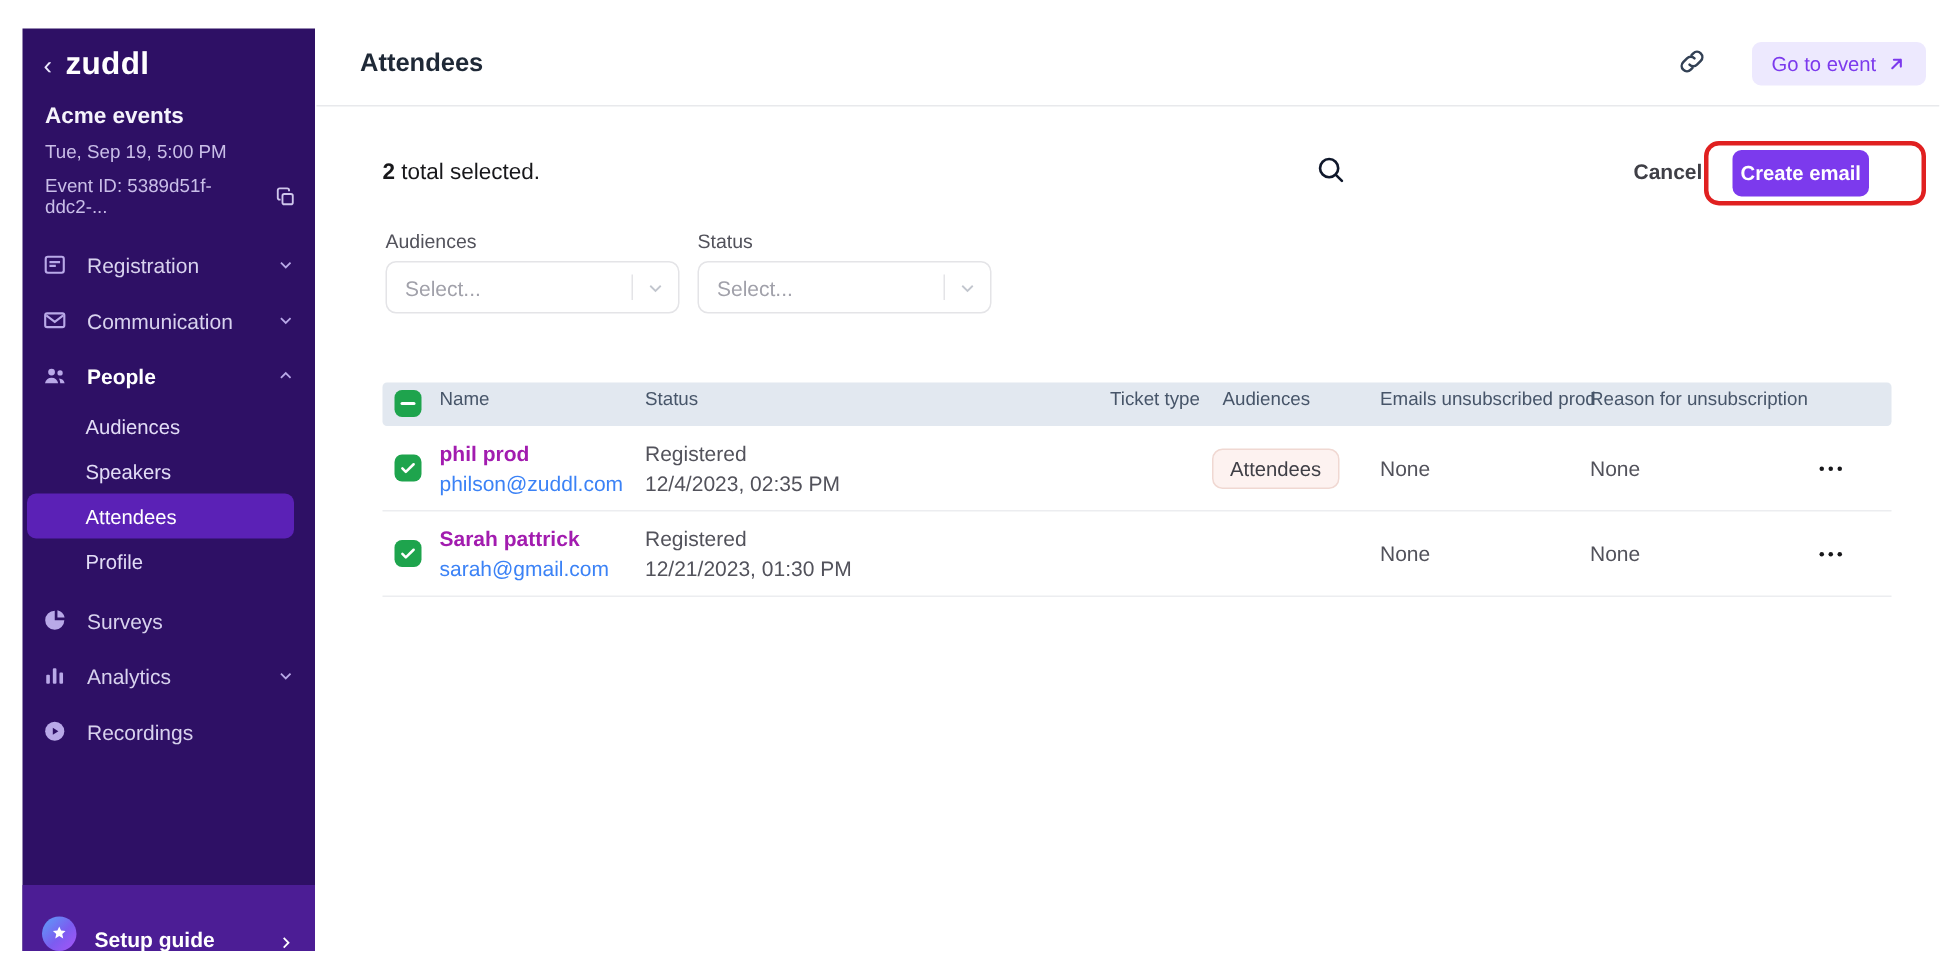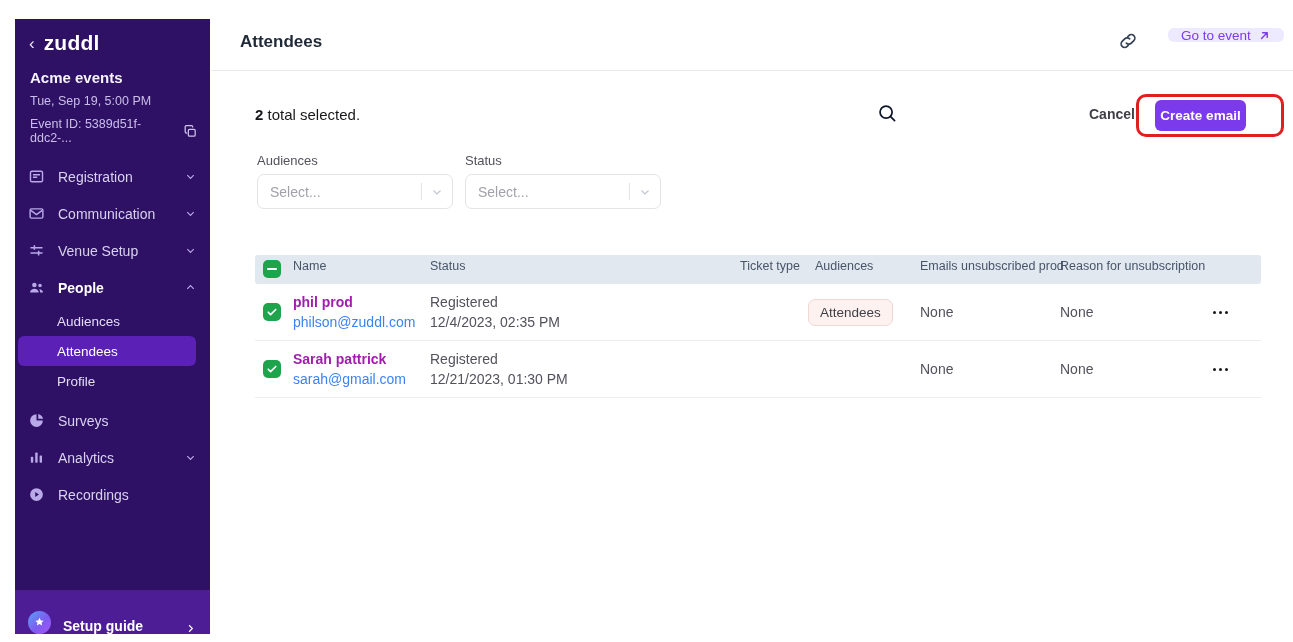--- a/index.html
+++ b/index.html
@@ -33,21 +33,21 @@
   .setup-guide { position:absolute; left:0; top:571px; width:100%; height:44px;
     background:#4C1D95; display:flex; align-items:flex-end; padding:0 14px 0 13px; cursor:pointer; }
   .sg-star { width:23px; height:23px; border-radius:50%; flex:none;
     background:linear-gradient(135deg,#5BA0F8 0%,#7C5CF0 55%,#A855F7 100%);
     display:flex; align-items:center; justify-content:center; margin-right:12px; }
   .sg-label { flex:1; color:#ffffff; font-size:14px; font-weight:600; }
 
   
   .page-title { position:absolute; left:240px; top:32px; font-size:17px; font-weight:700; color:#1F2937; }
   .link-btn { position:absolute; left:1118px; top:31px; width:20px; height:20px; color:#334155; cursor:pointer; }
-  .go-btn { position:absolute; left:1168px; top:28px; height:14px; padding:0 13px;
+  .go-btn { position:absolute; left:1168px; top:28px; height:29px; padding:0 13px;
     background:#EDE9FE; color:#7C3AED; border:none; border-radius:6px; font-size:13.5px; font-weight:500;
     font-family:inherit; display:flex; align-items:center; gap:7px; cursor:pointer;text-align:right; }
   .topbar-divider { position:absolute; left:211px; top:70px; width:1082px; height:1px; background:#E8E9EC; }
 
   
   .selected-text { position:absolute; left:255px; top:106px; font-size:15px; color:#18181B; }
   .selected-text b { font-weight:700; }
   .search-btn { position:absolute; left:876px; top:102px; width:22px; height:22px; color:#0F172A;
     background:none; border:none; cursor:pointer; padding:0; }
   .cancel-btn { position:absolute; left:1089px; top:106px; font-size:14px; font-weight:600; color:#3F3F46;
@@ -135,51 +135,39 @@
             <path d="M4 7.5l8 6 8-6"></path>
           </svg>
       </span>
       <span class="lbl">Communication</span>
       <span class="chev">
           <svg viewBox="0 0 24 24" width="11" height="11" fill="none" stroke="currentColor" stroke-width="2.6">
             <path d="M5 9l7 7 7-7"></path>
           </svg>
         </span>
     </div>
-    <div class="nav-item">
-      <span class="ic">
-        <svg viewBox="0 0 24 24" width="17" height="17" fill="none" stroke="currentColor" stroke-width="2.2">
-            <path d="M3.5 8h17M3.5 15.5h17M9 4.5V11M15 12.5V19"></path>
-          </svg>
-      </span>
-      <span class="lbl">Venue Setup</span>
-      <span class="chev">
-          <svg viewBox="0 0 24 24" width="11" height="11" fill="none" stroke="currentColor" stroke-width="2.6">
-            <path d="M5 9l7 7 7-7"></path>
-          </svg>
-        </span>
-    </div>
     <div class="nav-item section-active">
       <span class="ic">
         <svg viewBox="0 0 24 24" width="17" height="17" fill="currentColor">
             <circle cx="9" cy="8.5" r="3.2"></circle>
             <path d="M2.8 19c.6-3.4 3-5.2 6.2-5.2s5.6 1.8 6.2 5.2z"></path>
             <circle cx="17" cy="9.3" r="2.5"></circle>
             <path d="M16 14.6c2.9.2 4.7 1.7 5.3 4.4h-4.1c-.2-1.8-.6-3.2-1.2-4.4z"></path>
           </svg>
       </span>
       <span class="lbl">People</span>
       <span class="chev">
           <svg viewBox="0 0 24 24" width="11" height="11" fill="none" stroke="currentColor" stroke-width="2.6">
             <path d="M5 15l7-7 7 7"></path>
           </svg>
         </span>
     </div>
 
     <div class="sub-item">Audiences</div>
+    <div class="sub-item">Speakers</div>
     <div class="sub-item active">Attendees</div>
     <div class="sub-item">Profile</div>
 
     <div class="nav-gap"></div>
 
     <div class="nav-item">
       <span class="ic">
         <svg viewBox="0 0 24 24" width="17" height="17" fill="currentColor">
             <path d="M12 3a9 9 0 1 0 9 9h-9z"></path>
             <path d="M14.5 2.7a9 9 0 0 1 6.8 6.8h-6.8z"></path>

